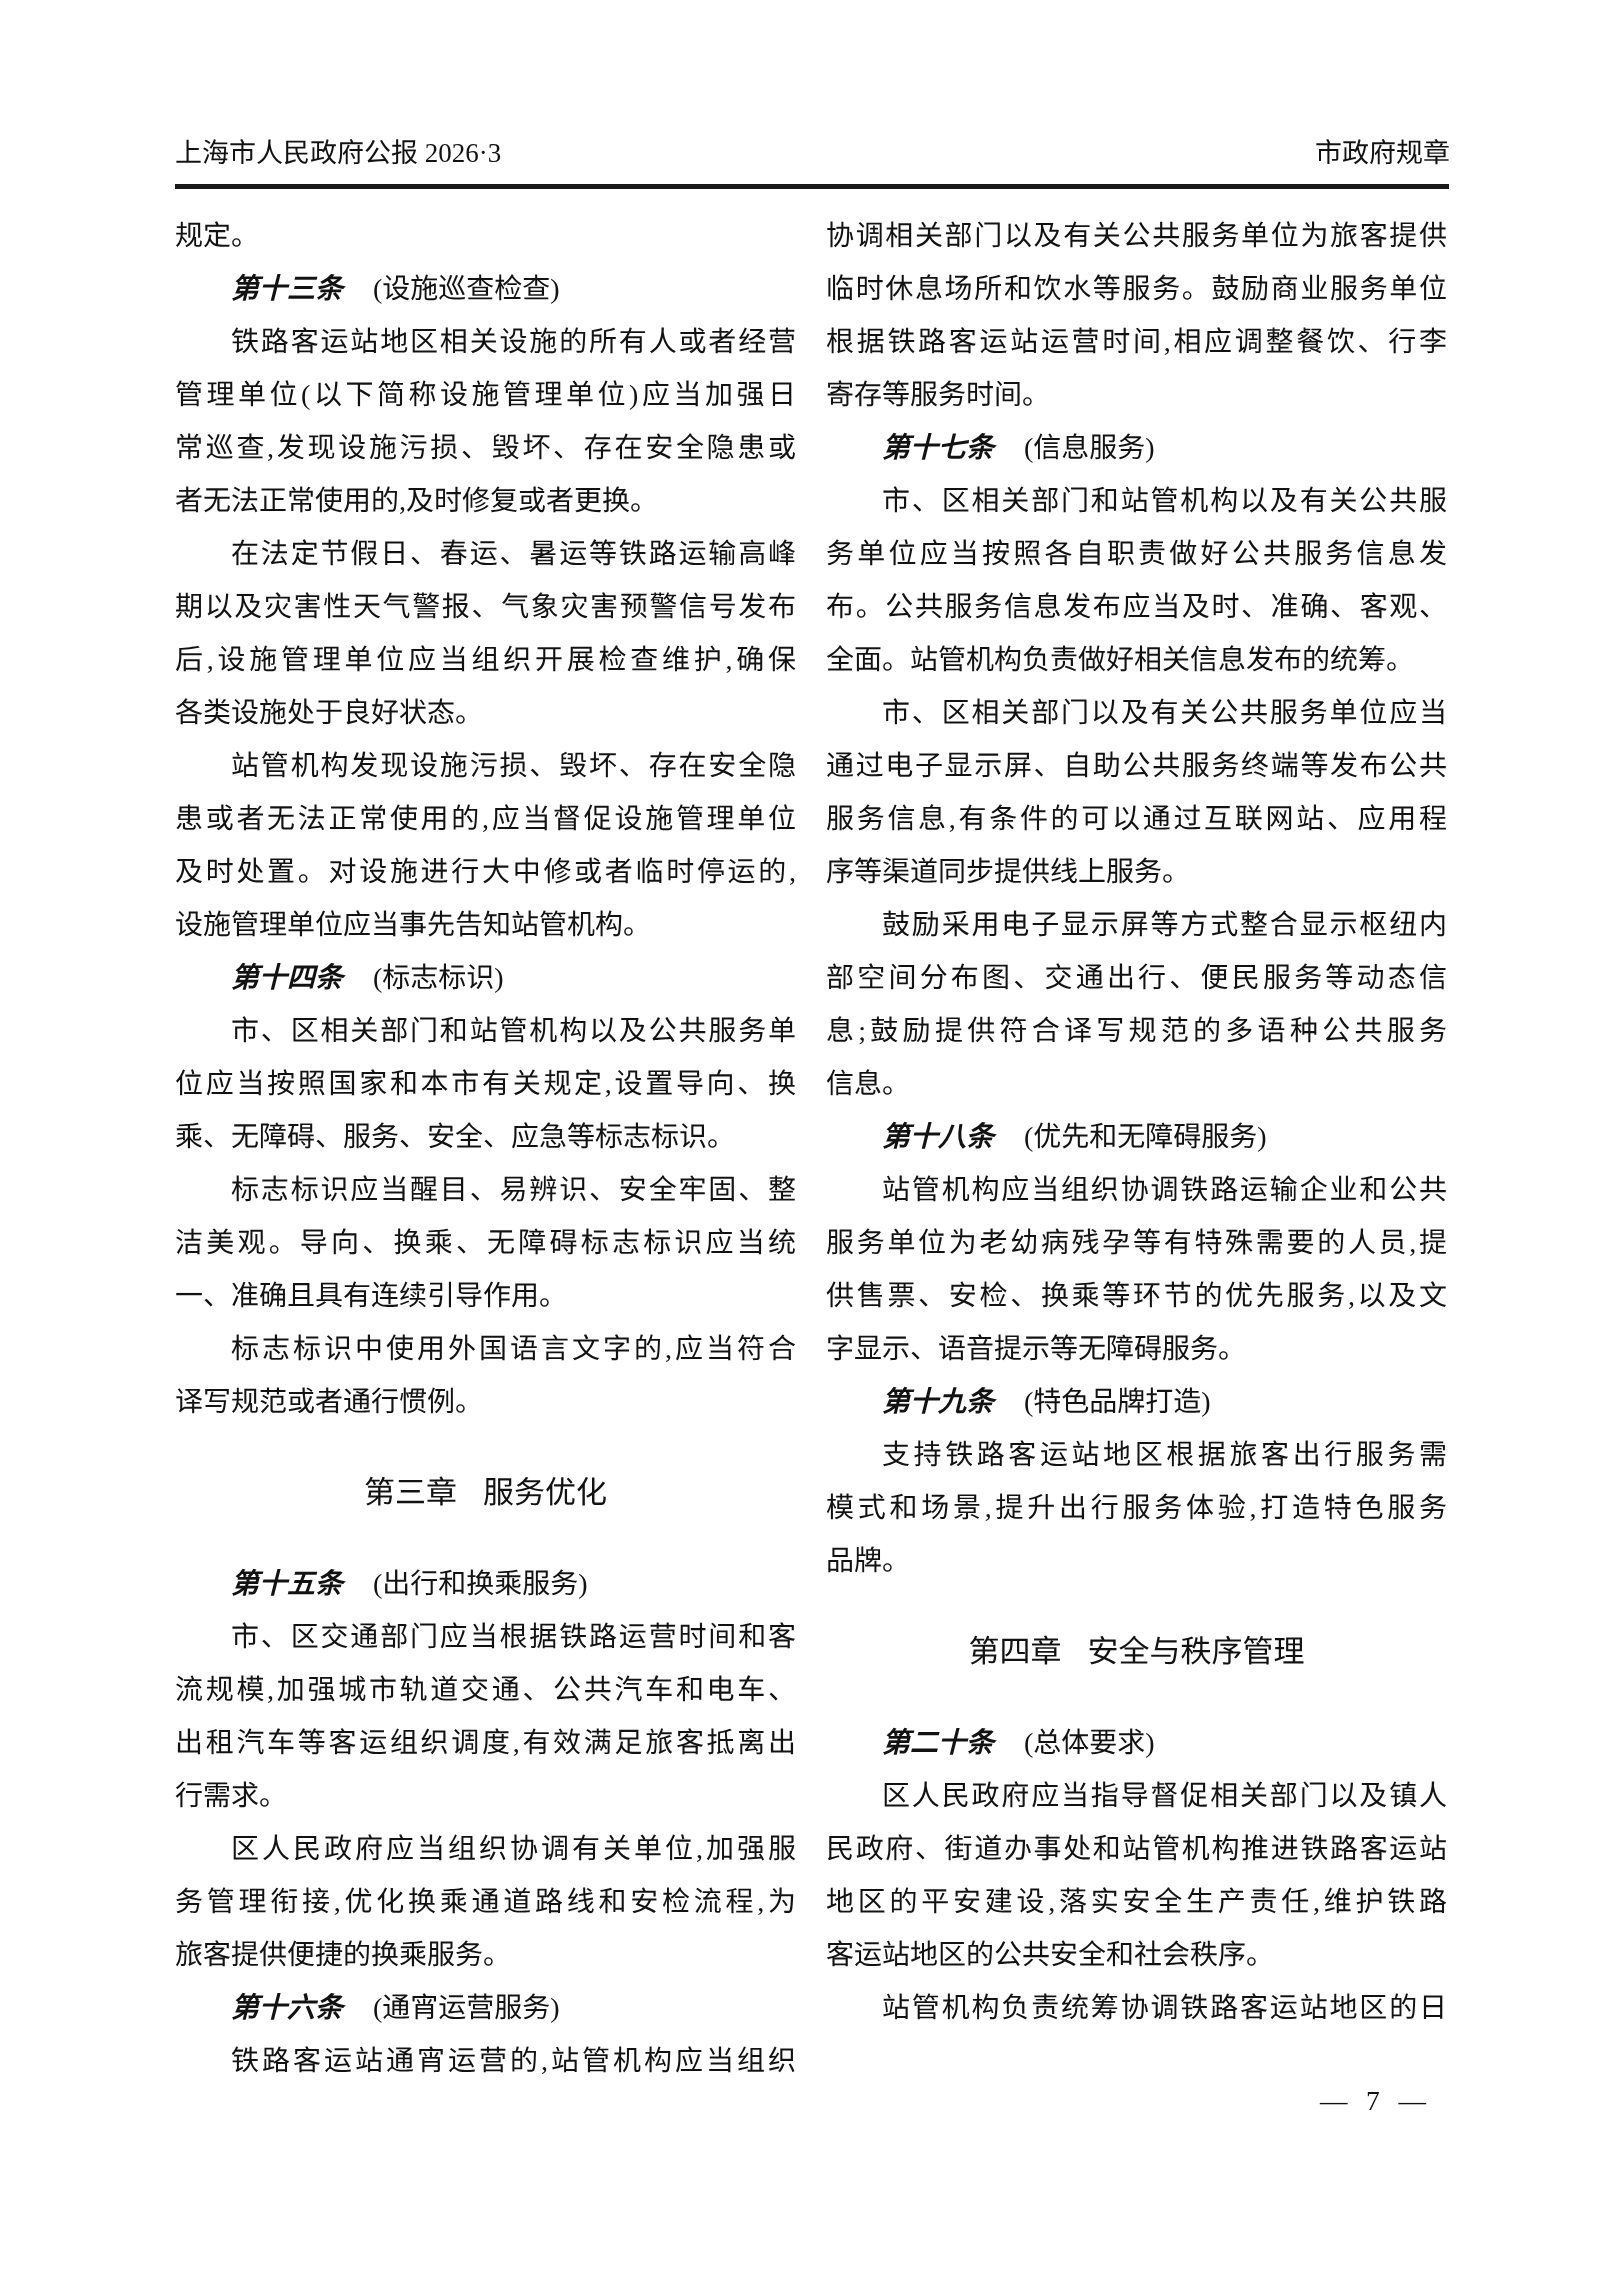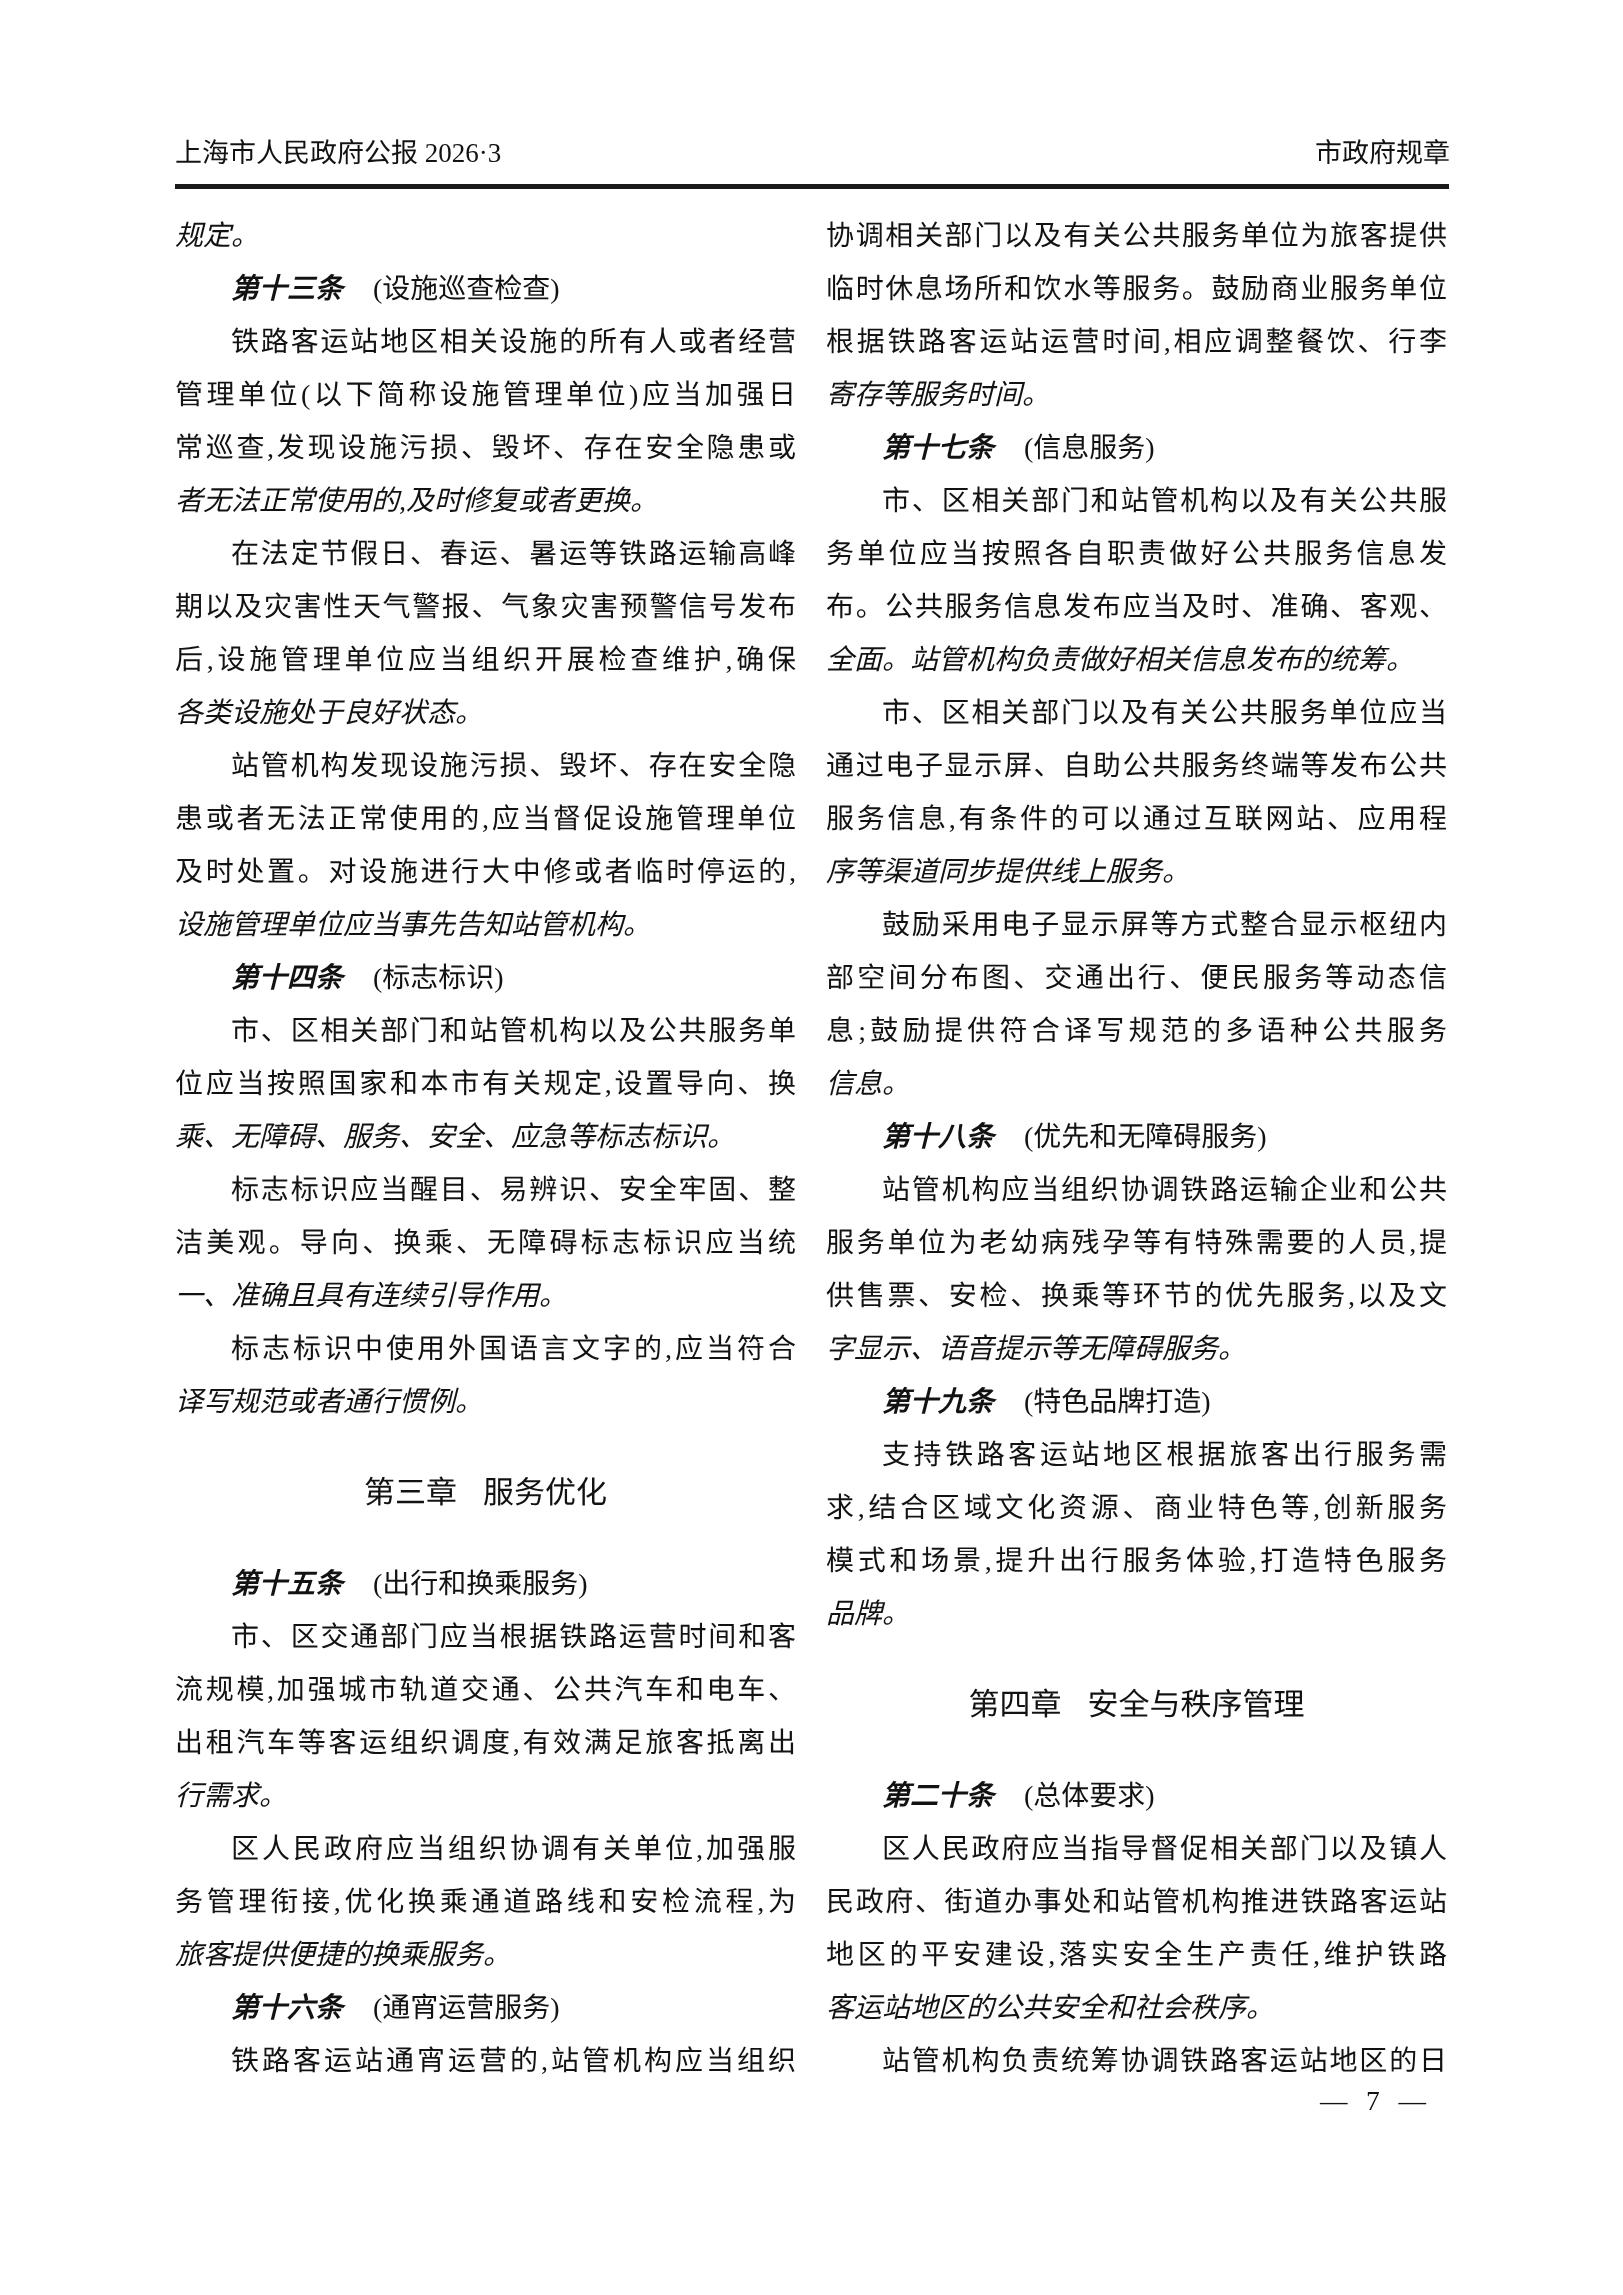--- a/index.html
+++ b/index.html
@@ -28,21 +28,21 @@
   }
   .col-left{left:175px;}
   .col-right{left:826px;}
   .line{
     height:53px;line-height:53px;font-size:28px;
     text-align:justify;text-align-last:justify;
     text-justify:inter-character;
     overflow:hidden;
   }
   .line.first{text-indent:56px;}
-  .line.last{text-align:left;text-align-last:left;font-style:italic;}
+  .line.last{text-align:left;text-align-last:left;}
   .line.article{
     text-align:left;text-align-last:left;text-indent:56px;
     white-space:nowrap;
   }
   .article .num{
     font-weight:700;
     font-family:"Liberation Sans","DejaVu Sans",sans-serif;
     font-style:italic;
   }
   .article .gap{display:inline-block;width:30px;}
@@ -122,21 +122,20 @@
       <div class="line full">部空间分布图、交通出行、便民服务等动态信</div>
       <div class="line full">息;鼓励提供符合译写规范的多语种公共服务</div>
       <div class="line last">信息。</div>
       <div class="line article"><span class="num">第十八条</span><span class="gap"></span><span class="title">(优先和无障碍服务)</span></div>
       <div class="line first">站管机构应当组织协调铁路运输企业和公共</div>
       <div class="line full">服务单位为老幼病残孕等有特殊需要的人员,提</div>
       <div class="line full">供售票、安检、换乘等环节的优先服务,以及文</div>
       <div class="line last">字显示、语音提示等无障碍服务。</div>
       <div class="line article"><span class="num">第十九条</span><span class="gap"></span><span class="title">(特色品牌打造)</span></div>
       <div class="line first">支持铁路客运站地区根据旅客出行服务需</div>
-      <div class="line full">求,结合区域文化资源、商业特色等,创新服务</div>
       <div class="line full">模式和场景,提升出行服务体验,打造特色服务</div>
       <div class="line last">品牌。</div>
       <div class="chapter"><span>第四章</span><span class="gap"></span><span>安全与秩序管理</span></div>
       <div class="line article"><span class="num">第二十条</span><span class="gap"></span><span class="title">(总体要求)</span></div>
       <div class="line first">区人民政府应当指导督促相关部门以及镇人</div>
       <div class="line full">民政府、街道办事处和站管机构推进铁路客运站</div>
       <div class="line full">地区的平安建设,落实安全生产责任,维护铁路</div>
       <div class="line last">客运站地区的公共安全和社会秩序。</div>
       <div class="line first">站管机构负责统筹协调铁路客运站地区的日</div>
     </div>

